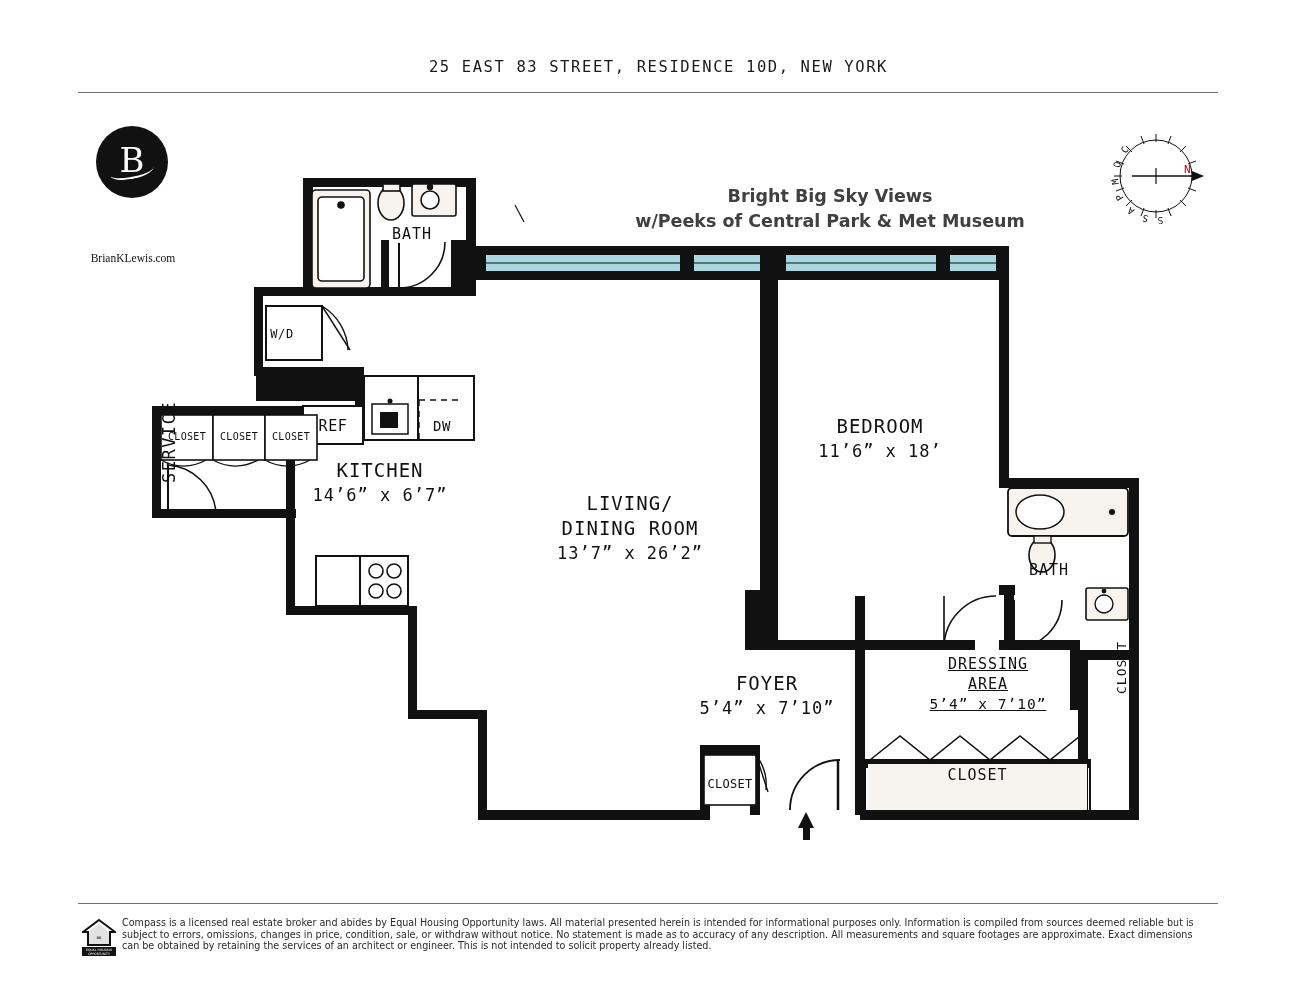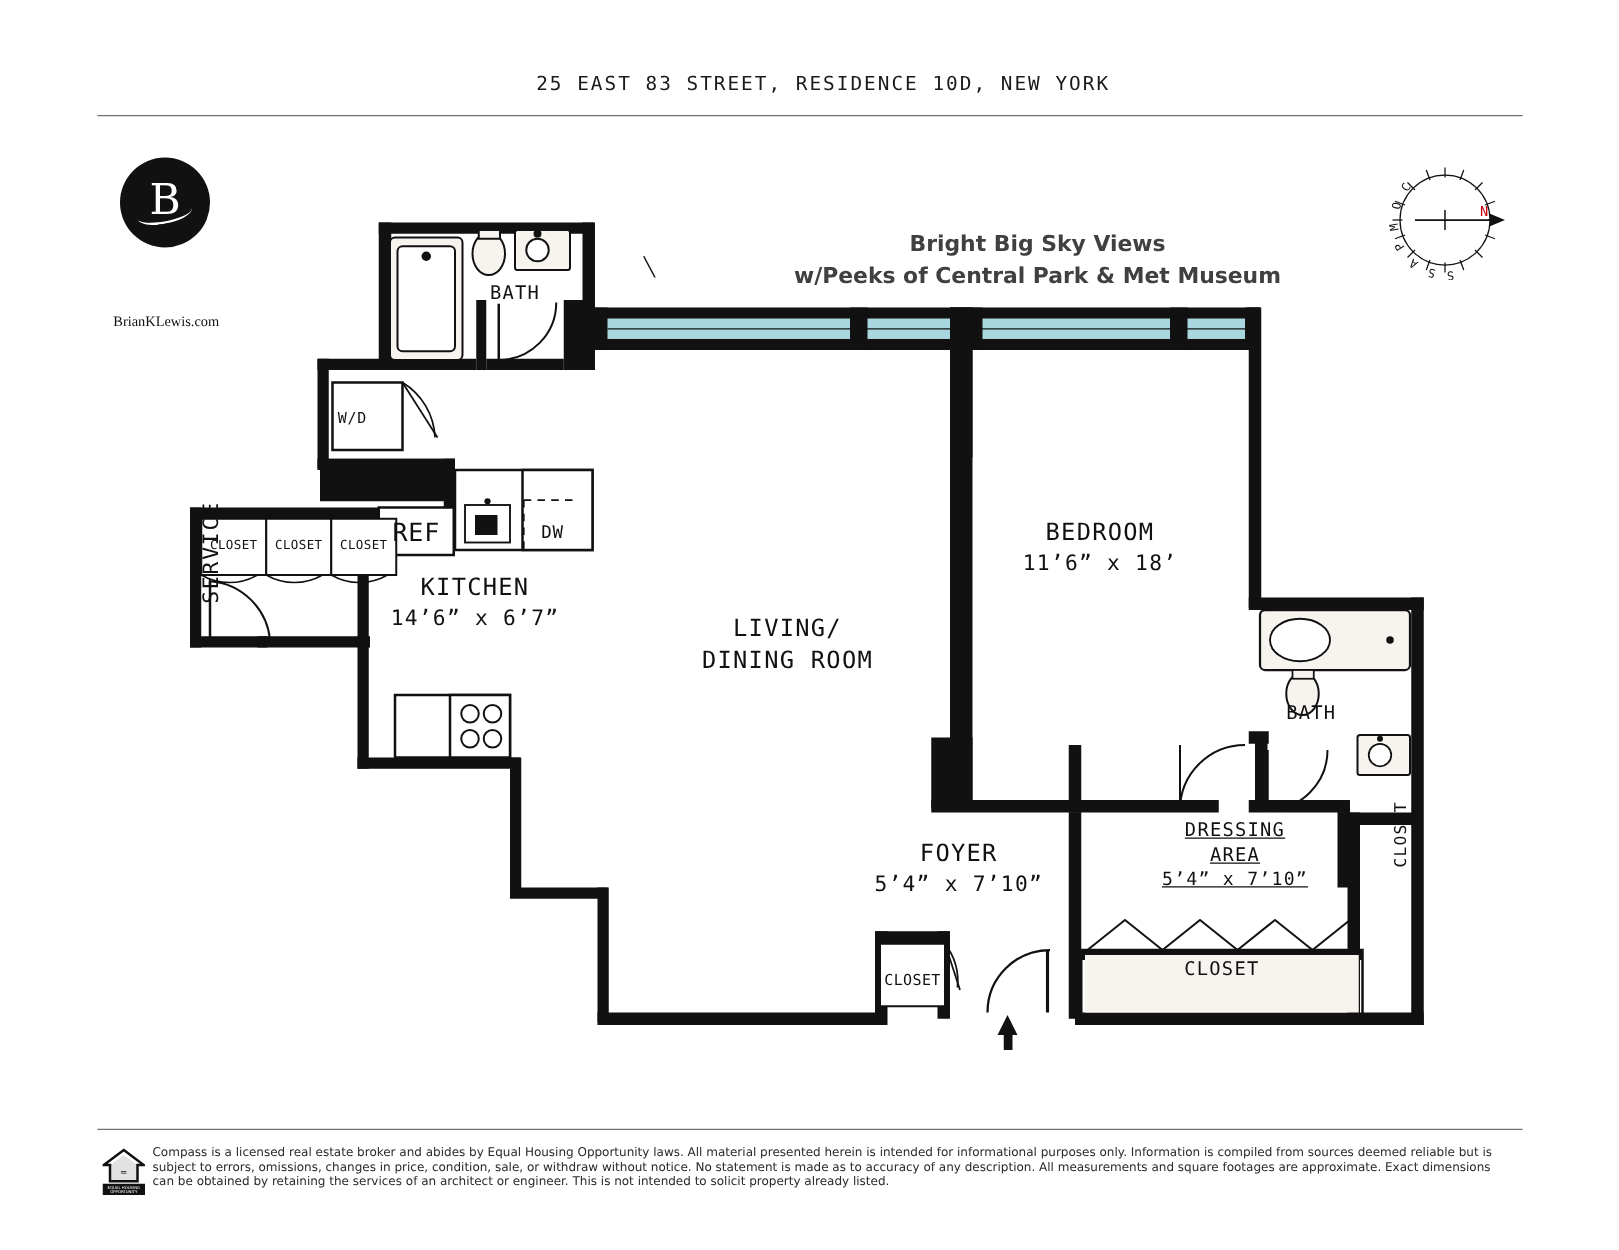--- a/index.html
+++ b/index.html
@@ -313,34 +313,35 @@
     <div class="name">CLOSET</div>
   </div>
   <div class="lbl tiny" style="top:424px;left:213px;width:52px;">
     <div class="name">CLOSET</div>
   </div>
   <div class="lbl tiny" style="top:424px;left:265px;width:52px;">
     <div class="name">CLOSET</div>
   </div>
 
   <div class="lbl small" style="top:414px;left:310px;width:46px;">
-    <div class="name" style="font-size:20px;">REF</div>
+    <div class="name" style="font-size:15px;">REF</div>
   </div>
   <div class="lbl small" style="top:414px;left:422px;width:40px;">
     <div class="name" style="font-size:14px;">DW</div>
   </div>
 
   <div class="lbl" style="top:458px;left:260px;width:240px;">
     <div class="name">KITCHEN</div>
     <div class="dim">14’6” x 6’7”</div>
   </div>
 
   <div class="lbl" style="top:491px;left:500px;width:260px;">
     <div class="name">LIVING/</div>
     <div class="name">DINING ROOM</div>
+    <div class="dim">13’7” x 26’2”</div>
   </div>
 
   <div class="lbl" style="top:414px;left:760px;width:240px;">
     <div class="name">BEDROOM</div>
     <div class="dim">11’6” x 18’</div>
   </div>
 
   <div class="lbl mid" style="top:558px;left:1002px;width:94px;">
     <div class="name">BATH</div>
   </div>

